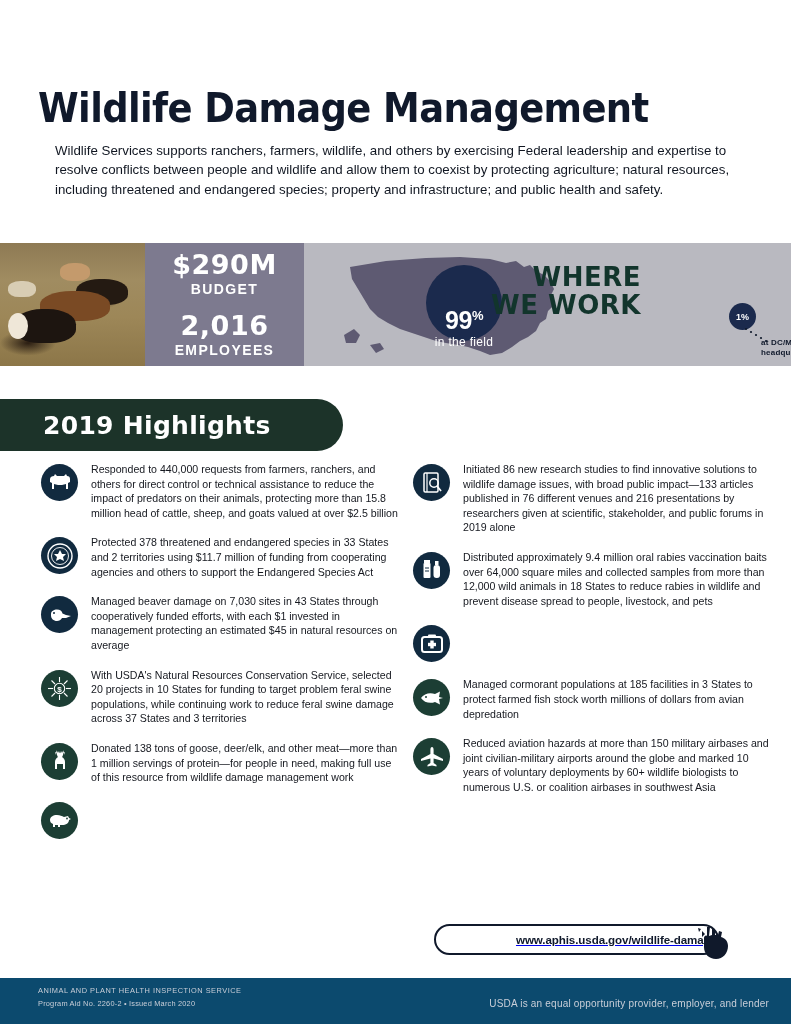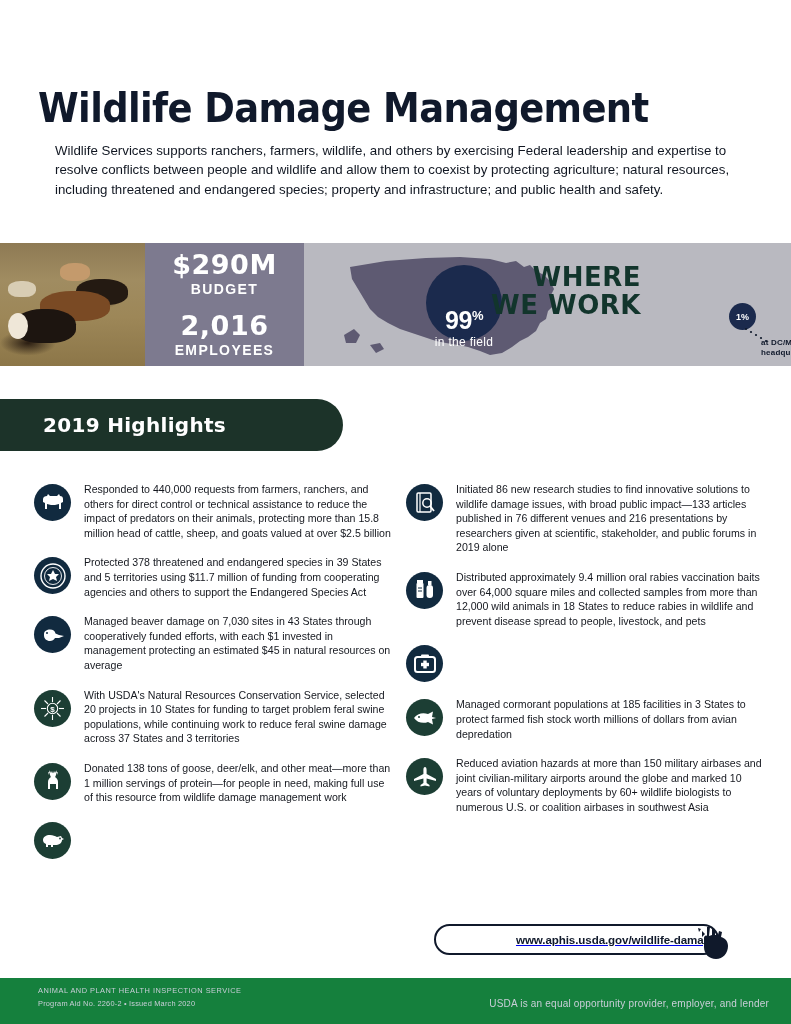--- a/index.html
+++ b/index.html
@@ -122,26 +122,26 @@
     font-family:"DejaVu Sans", sans-serif;
   }
 
   
   .hl-header {
     position:absolute; top:399px; left:0; width:343px; height:52px;
     background:#1c3329; border-radius:0 26px 26px 0;
     display:flex; align-items:center;
   }
   .hl-header span {
-    margin-left:43px; color:#ffffff; font-size:20px; font-weight:bold;
+    margin-left:43px; color:#ffffff; font-size:25px; font-weight:bold;
     letter-spacing:0.3px; font-family:"DejaVu Sans", sans-serif;
   }
 
   
-  .cols { position:absolute; top:462px; left:0; width:708px; display:flex;margin-top:20px; }
+  .cols { position:absolute; top:462px; left:7px; width:708px; display:flex; }
   .col { width:375px; }
   .col-left { margin-left:34px; }
   .col-right { margin-left:12px; }
   .item { display:flex; margin-bottom:15px; }
   .item-icon {
     width:37px; height:37px; border-radius:50%;
     flex:0 0 37px; margin-right:13px; margin-top:2px;
     display:flex; align-items:center; justify-content:center;
   }
   .icon-navy { background:#112a3f; }
@@ -161,21 +161,21 @@
   .url-btn span {
     color:#10192b; font-size:11.6px; font-weight:bold; letter-spacing:-0.1px;
   }
   .cursor-hand {
     position:absolute; left:694px; top:925px;
   }
 
   
   .footer {
     position:absolute; left:0; bottom:0; width:791px; height:46px;
-    background:#15803d;
+    background:#0c4a6e;
     padding-left:42px;
   }
   .footer-rule {
     position:absolute; left:0; top:978px; width:791px; height:3px;
     background:#10192b;
   }
   .footer-left {
     position:absolute; left:38px; top:8px; color:#c9ced8;
   }
   .footer-line1 { font-size:7.4px; letter-spacing:0.5px; }
@@ -263,21 +263,21 @@
       </div>
 
       <div class="item">
         <div class="item-icon icon-navy">
           <svg width="26" height="26" viewBox="0 0 26 26">
             <circle cx="13" cy="13" r="12" fill="none" stroke="#fff" stroke-width="1.4"></circle>
             <circle cx="13" cy="13" r="8.5" fill="none" stroke="#fff" stroke-width="0.9"></circle>
             <path fill="#fff" d="M13,7 L15,11 L19,11 L16,14 L17,18 L13,16 L9,18 L10,14 L7,11 L11,11 Z"></path>
           </svg>
         </div>
-        <div class="item-text">Protected 378 threatened and endangered species in 39 States and 5 territories using $11.7 million of funding from cooperating agencies and others to support the Endangered Species Act</div>
+        <div class="item-text">Protected 378 threatened and endangered species in 33 States and 2 territories using $11.7 million of funding from cooperating agencies and others to support the Endangered Species Act</div>
       </div>
 
       <div class="item">
         <div class="item-icon icon-navy">
           <svg width="25" height="16" viewBox="0 0 25 16">
               <path fill="#fff" d="M4,7 C4,4 7,2.5 10,2.5 C13,2.5 15,4 15.5,6.5 L19,8 L24,9 L19,11 L15,11 C14,13 12,14 10,14 C6.5,14 4,11.5 4,8.5 Z M6,5 A1,1 0 1,1 6,5.01"></path>
               <circle cx="7" cy="6" r="1" fill="#112a3f"></circle>
             </svg>
         </div>
         <div class="item-text">Managed beaver damage on 7,030 sites in 43 States through cooperatively funded efforts, with each $1 invested in management protecting an estimated $45 in natural resources on average</div>

